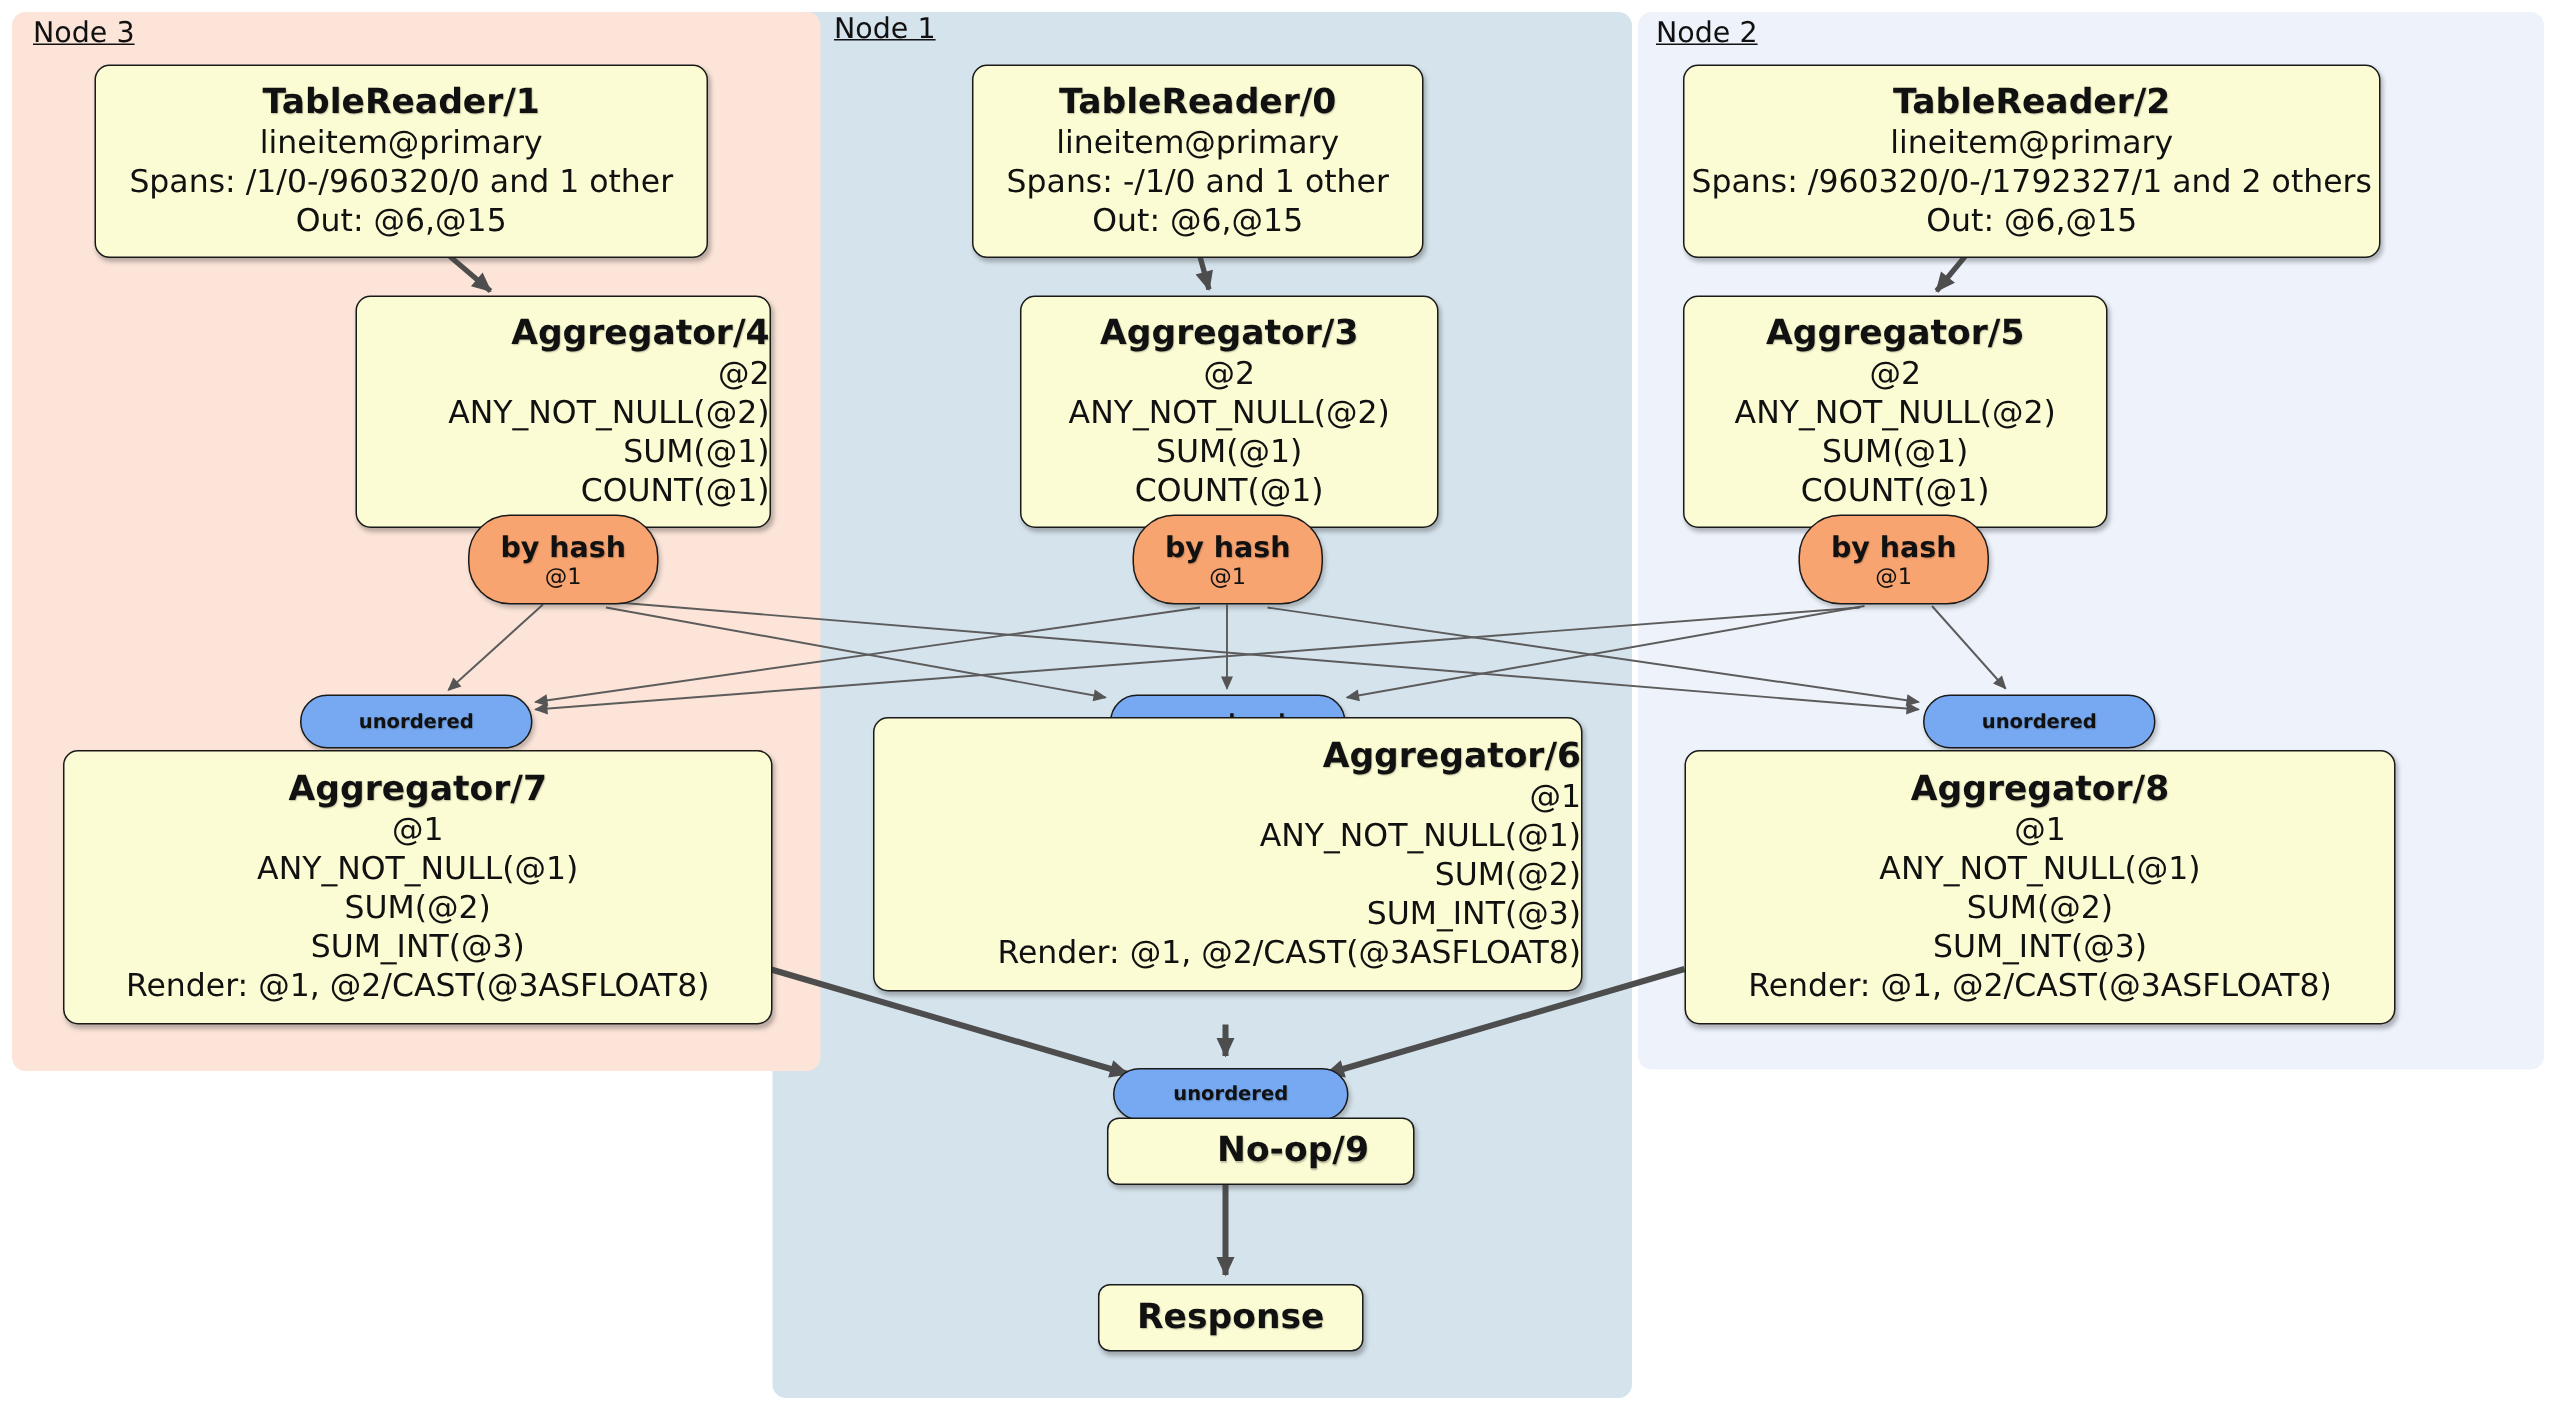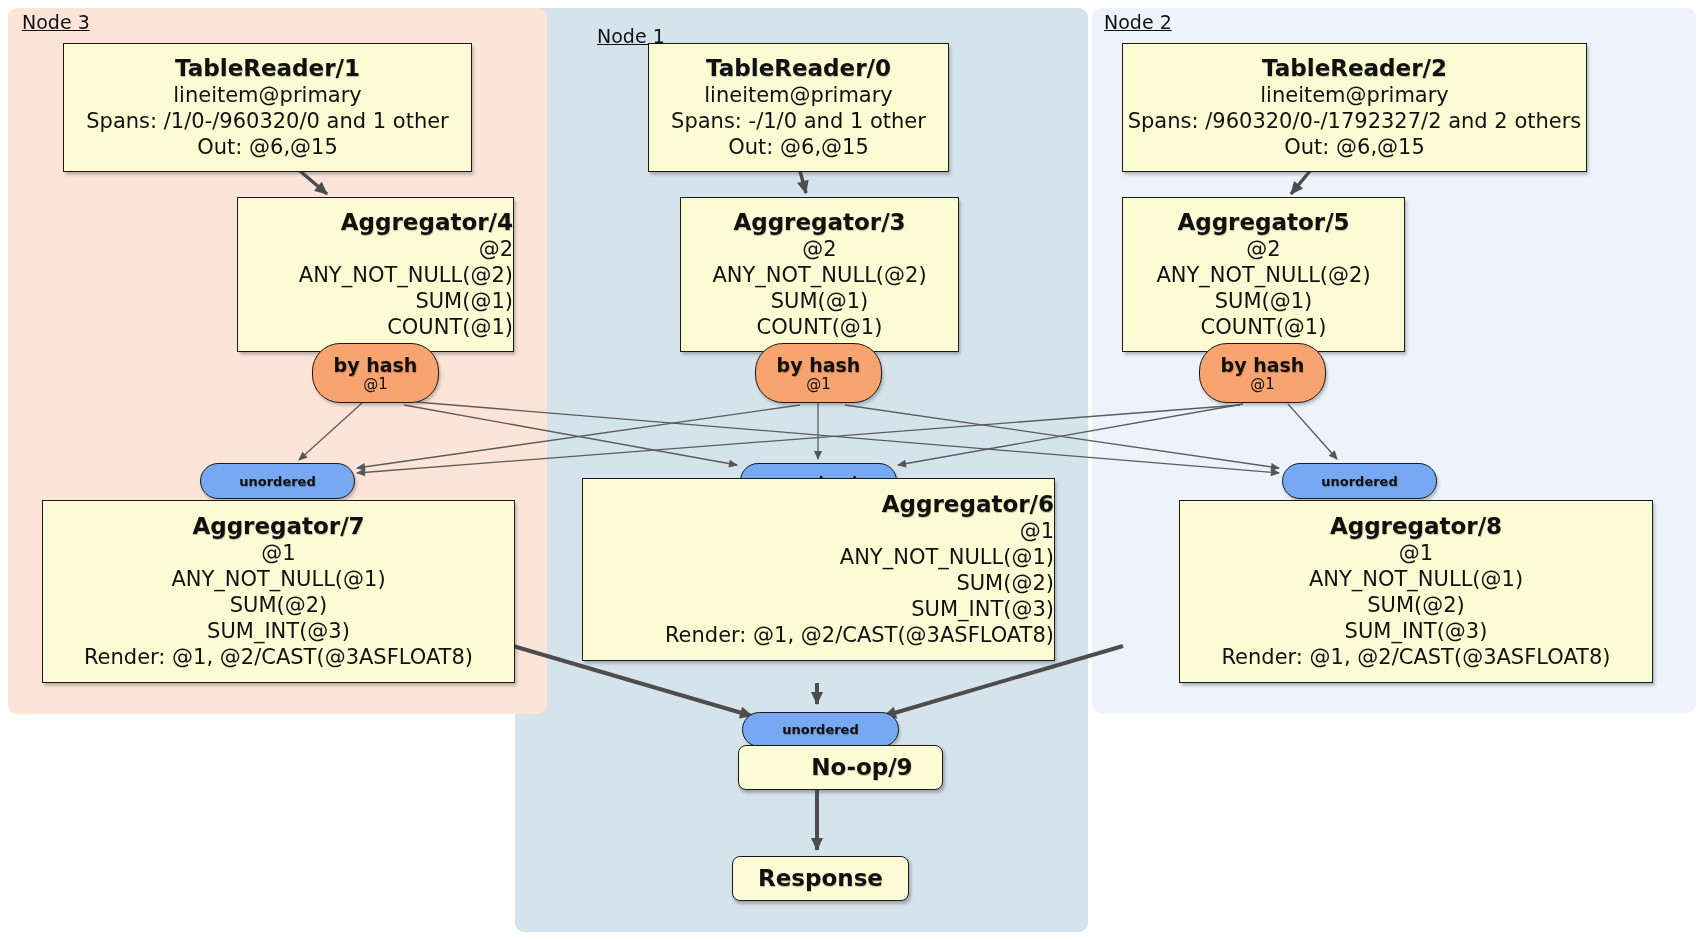--- a/index.html
+++ b/index.html
@@ -1,21 +1,21 @@
 <!DOCTYPE html>
 <html><head>
 <meta charset="utf-8">
 <style>
   html,body{margin:0;padding:0;background:#ffffff;width:1708px;height:940px;overflow:hidden;
     font-family:"DejaVu Sans", sans-serif;color:#111;}
   .stage{position:relative;width:1708px;height:940px;}
   .region{position:absolute;border-radius:9px;}
   .node-label{position:absolute;font-size:19px;color:#111;white-space:nowrap;text-decoration:underline;}
   .edges{position:absolute;left:0;top:0;pointer-events:none;}
-  .box{position:absolute;background:#fcfcd4;border:1.6px solid #1a1a1a;border-radius:0;
+  .box{position:absolute;background:#fcfcd4;border:1.6px solid #1a1a1a;border-radius:10px;
     display:flex;flex-direction:column;justify-content:center;align-items:center;
     text-align:center;box-shadow:1.5px 2.5px 3px rgba(60,60,60,0.35);}
   .title{font-weight:bold;font-size:23px;line-height:27px;white-space:nowrap;
     text-shadow:0.5px 1px 1px rgba(0,0,0,0.25);}
   .line{font-size:21px;line-height:26px;white-space:nowrap;}
   .router{position:absolute;background:#f8a470;border:1.7px solid #1a1a1a;border-radius:28px;
     display:flex;flex-direction:column;justify-content:center;align-items:center;
     box-shadow:1.5px 2.5px 3px rgba(60,60,60,0.3);}
   .router .rlabel{font-weight:bold;font-size:19px;line-height:22px;text-shadow:0.5px 1px 1px rgba(0,0,0,0.25);}
   .router .rkey{font-size:15px;line-height:17px;}
@@ -26,21 +26,21 @@
 </head>
 <body>
 
 <div class="stage">
 
   <div class="region" style="left:515px;top:8px;width:573px;height:924px;background:#d5e3ec;"></div>
   <div class="region" style="left:8px;top:8px;width:539px;height:706px;background:#fce4d8;"></div>
   <div class="region" style="left:1092px;top:8px;width:604px;height:705px;background:#edf2fb;"></div>
 
   <div class="node-label" style="left:22px;top:11px;">Node 3</div>
-  <div class="node-label" style="left:556px;top:25px;margin-left:41px;">Node 1</div>
+  <div class="node-label" style="left:556px;top:8px;">Node 1</div>
   <div class="node-label" style="left:1104px;top:11px;">Node 2</div>
 
   <svg class="edges" width="1708" height="940" viewBox="0 0 1708 940">
     <defs>
       <marker id="ah-thick" markerUnits="userSpaceOnUse" markerWidth="18" markerHeight="16" refX="13" refY="7" orient="auto">
         <path d="M1,1 L14,7 L1,13 z" fill="#4d4d4d"></path>
       </marker>
       <marker id="ah-thin" markerUnits="userSpaceOnUse" markerWidth="12" markerHeight="10" refX="9" refY="5" orient="auto">
         <path d="M1,1 L10,5 L1,9 z" fill="#555555"></path>
       </marker>
@@ -75,21 +75,21 @@
   </div>
   <div class="box" style="left:648px;top:43px;width:299px;height:127px;">
     <div class="title">TableReader/0</div>
     <div class="line">lineitem@primary</div>
     <div class="line">Spans: -/1/0 and 1 other</div>
     <div class="line">Out: @6,@15</div>
   </div>
   <div class="box" style="left:1122px;top:43px;width:463px;height:127px;">
     <div class="title">TableReader/2</div>
     <div class="line">lineitem@primary</div>
-    <div class="line">Spans: /960320/0-/1792327/2 and 2 others</div>
+    <div class="line">Spans: /960320/0-/1792327/1 and 2 others</div>
     <div class="line">Out: @6,@15</div>
   </div>
 
   <div class="box" style="left:237px;top:197px;width:275px;height:153px;align-items:flex-end;">
     <div class="title">Aggregator/4</div>
     <div class="line">@2</div>
     <div class="line">ANY_NOT_NULL(@2)</div>
     <div class="line">SUM(@1)</div>
     <div class="line">COUNT(@1)</div>
   </div>
@@ -140,21 +140,21 @@
     <div class="line">Render: @1, @2/CAST(@3ASFLOAT8)</div>
   </div>
   <div class="box" style="left:582px;top:478px;width:471px;height:181px;align-items:flex-end;">
     <div class="title">Aggregator/6</div>
     <div class="line">@1</div>
     <div class="line">ANY_NOT_NULL(@1)</div>
     <div class="line">SUM(@2)</div>
     <div class="line">SUM_INT(@3)</div>
     <div class="line">Render: @1, @2/CAST(@3ASFLOAT8)</div>
   </div>
-  <div class="box" style="left:1179px;top:500px;width:472px;height:181px;">
+  <div class="box" style="left:1123px;top:500px;width:472px;height:181px;">
     <div class="title">Aggregator/8</div>
     <div class="line">@1</div>
     <div class="line">ANY_NOT_NULL(@1)</div>
     <div class="line">SUM(@2)</div>
     <div class="line">SUM_INT(@3)</div>
     <div class="line">Render: @1, @2/CAST(@3ASFLOAT8)</div>
   </div>
 
   <div class="sync" style="left:742px;top:712px;width:155px;height:33px;">
     <span>unordered</span>

